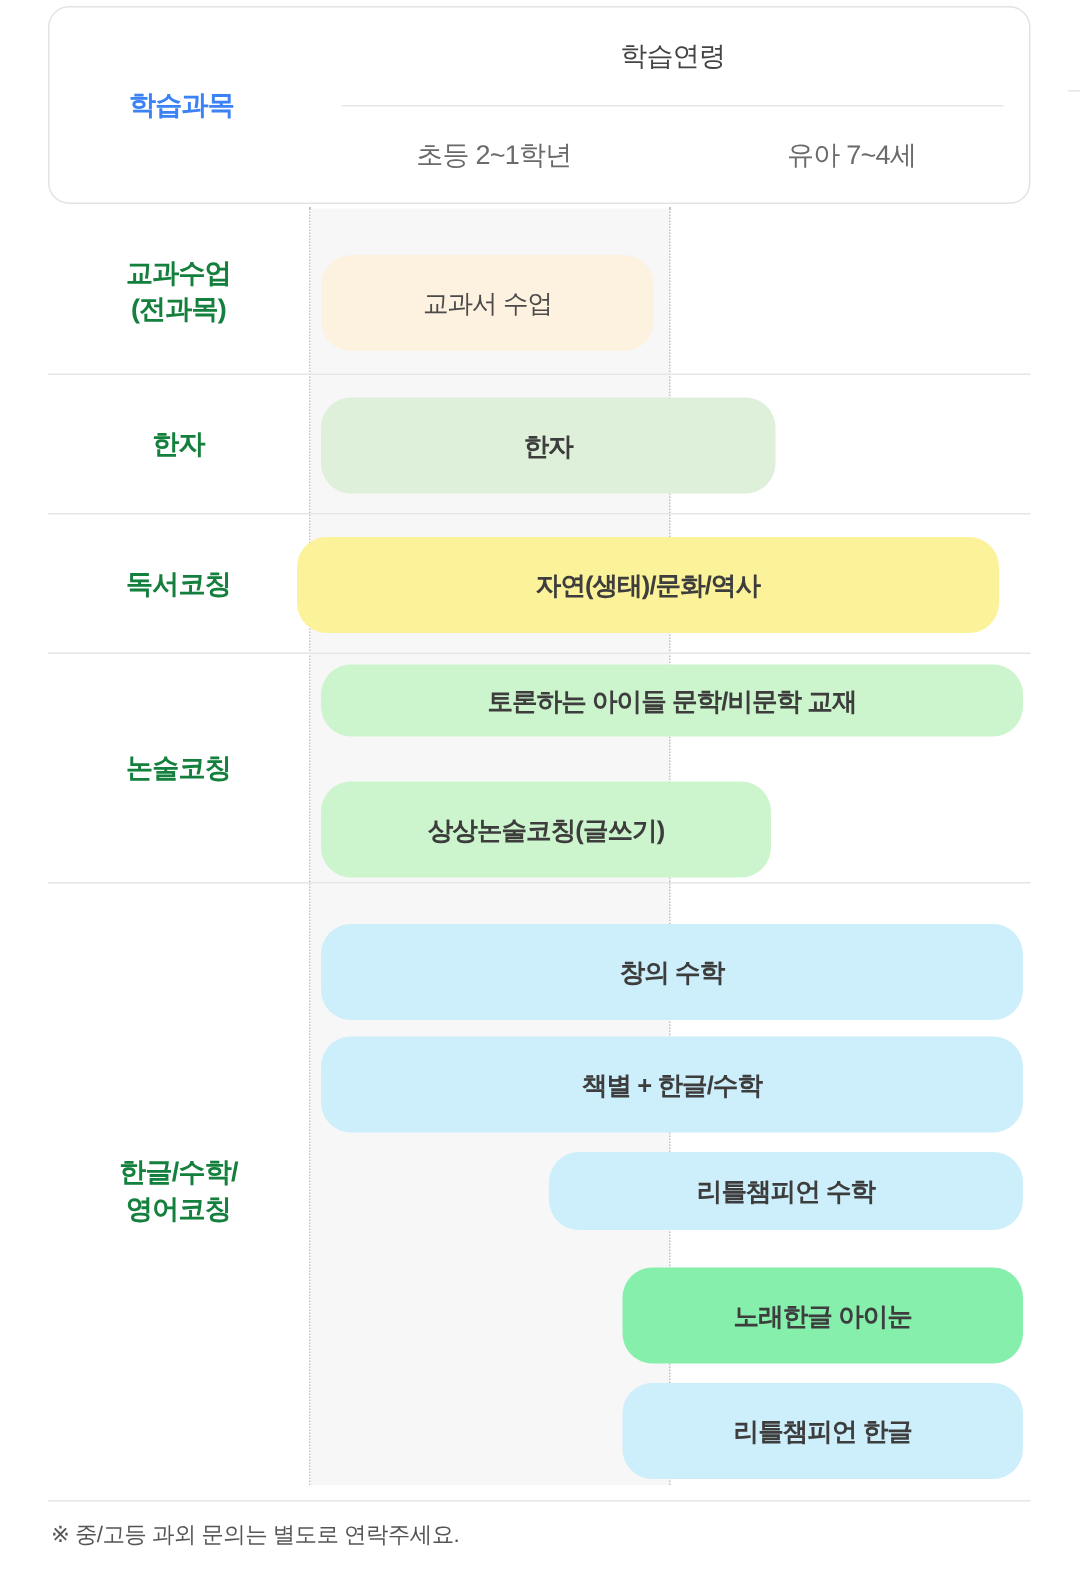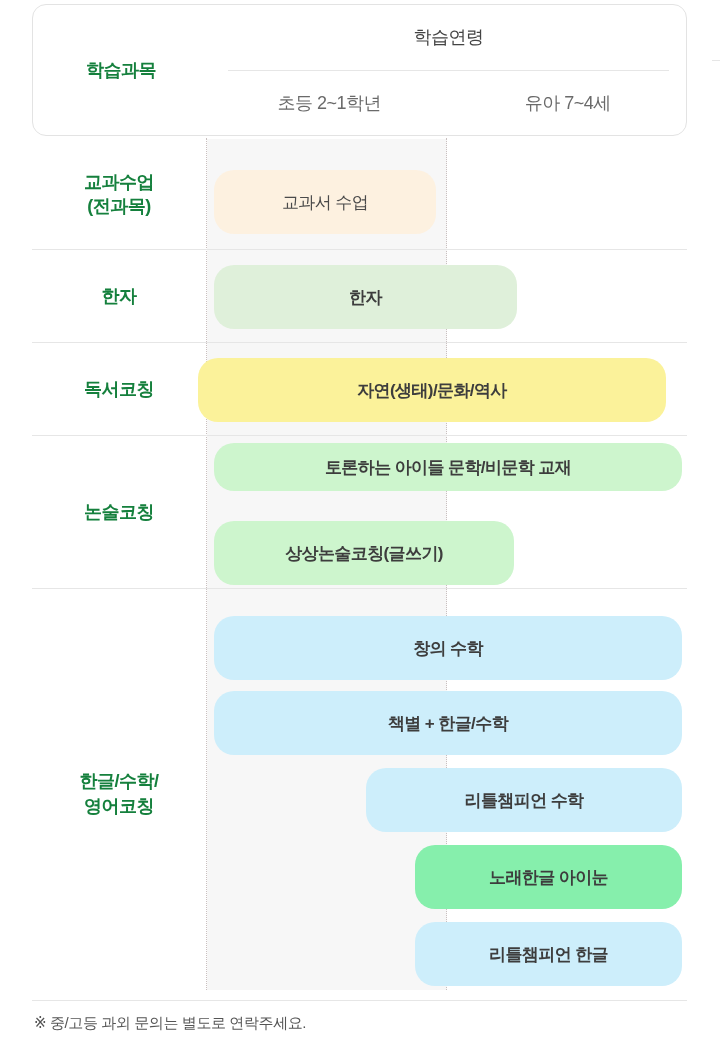--- a/index.html
+++ b/index.html
@@ -40,21 +40,21 @@
     position: absolute;
     left: 32px;
     top: 4px;
     width: 178px;
     height: 132px;
     display: flex;
     align-items: center;
     justify-content: center;
     font-size: 18px;
     font-weight: bold;
-    color: #15803d;
+    color: #3b82f6;
     letter-spacing: -0.5px;
   }
   .header-age-title {
     position: absolute;
     left: 210px;
     top: 4px;
     width: 477px;
     height: 66px;
     display: flex;
     align-items: center;
@@ -228,20 +228,20 @@
 
   <div class="bar" style="left:214px;top:265px;width:303px;height:64px;background:#dff0da;">한자</div>
 
   <div class="bar" style="left:198px;top:358px;width:468px;height:64px;background:#fbf29a;">자연(생태)/문화/역사</div>
 
   <div class="bar" style="left:214px;top:443px;width:468px;height:48px;background:#cdf5cd;">토론하는 아이들 문학/비문학 교재</div>
   <div class="bar" style="left:214px;top:521px;width:300px;height:64px;background:#cdf5cd;">상상논술코칭(글쓰기)</div>
 
   <div class="bar" style="left:214px;top:616px;width:468px;height:64px;background:#cdeefb;">창의 수학</div>
   <div class="bar" style="left:214px;top:691px;width:468px;height:64px;background:#cdeefb;">책별 + 한글/수학</div>
-  <div class="bar" style="left:366px;top:768px;width:316px;height:64px;background:#cdeefb;">리틀챔피언 수학</div>
+  <div class="bar" style="left:366px;top:768px;width:316px;height:52px;background:#cdeefb;">리틀챔피언 수학</div>
   <div class="bar" style="left:415px;top:845px;width:267px;height:64px;background:#86efac;">노래한글 아이눈</div>
   <div class="bar" style="left:415px;top:922px;width:267px;height:64px;background:#cdeefb;">리틀챔피언 한글</div>
 
   <div class="foot-line"></div>
   <div class="footnote">※ 중/고등 과외 문의는 별도로 연락주세요.</div>
 
 </div>
 
 </body></html>

